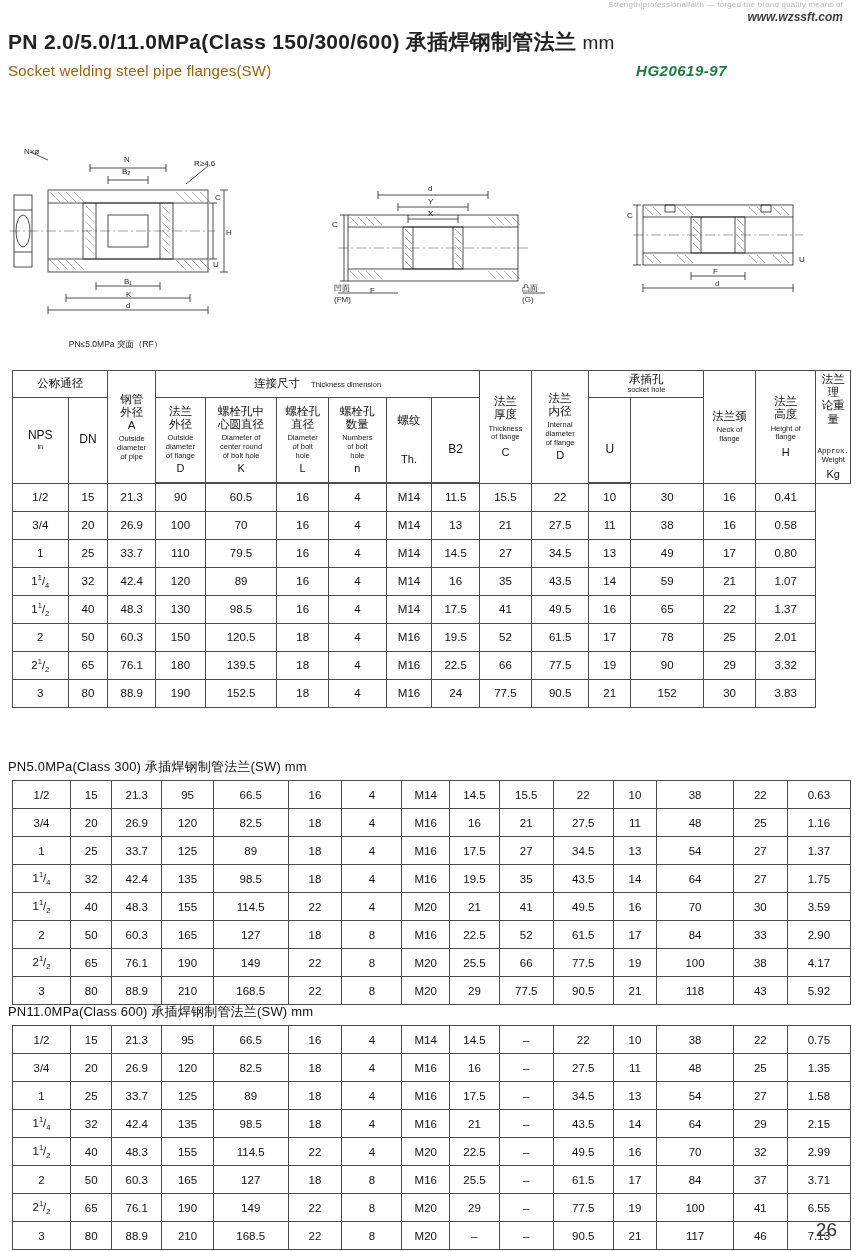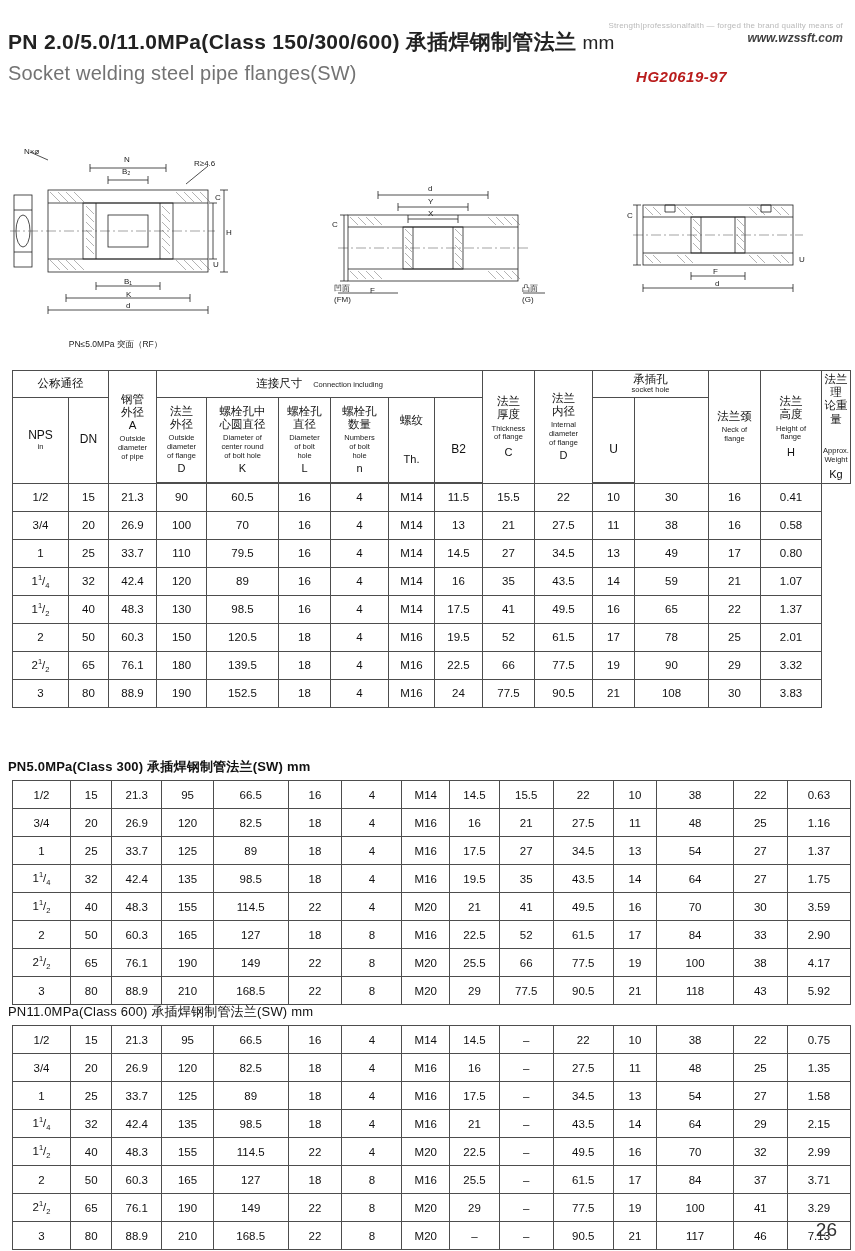--- a/index.html
+++ b/index.html
@@ -10,29 +10,29 @@
     color:#1a1a1a;
     position:relative;
     overflow:hidden;
   }
   .page{position:relative;width:855px;height:1251px;}
 
   
   .top-watermark{
     position:absolute;top:0;right:12px;text-align:right;line-height:1.25;
   }
-  .wm-line{font-size:8px;color:#b9b9b9;letter-spacing:.2px;margin-top:21px;}
+  .wm-line{font-size:8px;color:#b9b9b9;letter-spacing:.2px;}
   .wm-url{font-size:12px;color:#404040;font-style:italic;font-weight:bold;}
 
   .title-block{position:absolute;left:8px;top:28px;right:8px;}
   .title-cn{font-size:21px;font-weight:bold;color:#222;letter-spacing:.3px;}
   .title-cn .mm{font-weight:normal;font-size:19px;}
   .subtitle-row{display:flex;justify-content:space-between;align-items:flex-end;margin-top:6px;}
-  .title-en{font-size:20px;color:#737373;letter-spacing:.2px;}
-  .std-code{font-size:15px;font-style:italic;font-weight:bold;color:#b91c1c;letter-spacing:.5px;margin-right:120px;}
+  .title-en{font-size:15px;color:#a16207;letter-spacing:.2px;}
+  .std-code{font-size:15px;font-style:italic;font-weight:bold;color:#15803d;letter-spacing:.5px;margin-right:120px;}
 
   
   .drawings{position:absolute;left:8px;top:140px;width:840px;height:215px;}
   .dw{position:absolute;}
   .dw svg{display:block;}
   .cap{font-size:8px;fill:#222;}
   .cap-t{font-size:8.5px;color:#222;text-align:center;}
   .note-sm{font-size:7.5px;color:#222;line-height:1.3;text-align:center;}
 
   
@@ -218,21 +218,21 @@
         <td rowspan="3">
           <div class="cn">钢管</div>
             <div class="cn">外径</div>
             <div class="cn">A</div>
           <div class="en" style="margin-top:3px;">Outside</div>
             <div class="en">diameter</div>
             <div class="en">of pipe</div>
         </td>
         <td colspan="6">
           <span class="cn-b">连接尺寸</span>
-          <span class="en" style="margin-left:8px;">Connection including</span>
+          <span class="en" style="margin-left:8px;">Thickness dimension</span>
         </td>
         <td rowspan="3">
           <div class="cn">法兰</div>
             <div class="cn">厚度</div>
           <div class="en" style="margin-top:3px;">Thickness</div>
             <div class="en">of flange</div>
           <div class="sym" style="margin-top:4px;">C</div>
         </td>
         <td rowspan="3">
           <div class="cn">法兰</div>
@@ -254,21 +254,21 @@
         <td rowspan="3">
           <div class="cn">法兰</div>
             <div class="cn">高度</div>
           <div class="en" style="margin-top:3px;">Height of</div>
             <div class="en">flange</div>
           <div class="sym" style="margin-top:4px;">H</div>
         </td>
         <td rowspan="3">
           <div class="cn">法兰理</div>
             <div class="cn">论重量</div>
-          <div class="en" style="margin-top:21px;">Approx.</div>
+          <div class="en" style="margin-top:21px;font-family:Liberation Mono, monospace;">Approx.</div>
             <div class="en">Weight</div>
           <div class="sym" style="margin-top:4px;">Kg</div>
         </td>
       </tr>
       <tr class="hdr">
         <td rowspan="2">
           <div class="sym" style="font-size:12px;">NPS</div>
           <div class="en">in</div>
         </td>
         <td rowspan="2" class="sym" style="font-size:12px;">DN</td>
@@ -451,28 +451,28 @@
           <td>88.9</td>
           <td>190</td>
           <td>152.5</td>
           <td>18</td>
           <td>4</td>
           <td>M16</td>
           <td>24</td>
           <td>77.5</td>
           <td>90.5</td>
           <td>21</td>
-          <td>108</td>
+          <td>152</td>
           <td>30</td>
           <td>3.83</td>
         </tr>
       </tbody>
   </table>
 
-  <div class="sec-title" style="top:758px;font-weight:bold;">PN5.0MPa(Class 300) 承插焊钢制管法兰(SW)  mm</div>
+  <div class="sec-title" style="top:758px;">PN5.0MPa(Class 300) 承插焊钢制管法兰(SW)  mm</div>
 
   <table class="tbl" style="top:780px;">
     <colgroup>
       <col style="width:56px">
         <col style="width:40px">
         <col style="width:48px">
       <col style="width:50px">
         <col style="width:72px">
         <col style="width:52px">
       <col style="width:58px">
@@ -756,21 +756,21 @@
           <td>149</td>
           <td>22</td>
           <td>8</td>
           <td>M20</td>
           <td>29</td>
           <td>–</td>
           <td>77.5</td>
           <td>19</td>
           <td>100</td>
           <td>41</td>
-          <td>3.29</td>
+          <td>6.55</td>
         </tr>
         <tr class="datarow">
           <td>3</td>
           <td>80</td>
           <td>88.9</td>
           <td>210</td>
           <td>168.5</td>
           <td>22</td>
           <td>8</td>
           <td>M20</td>

